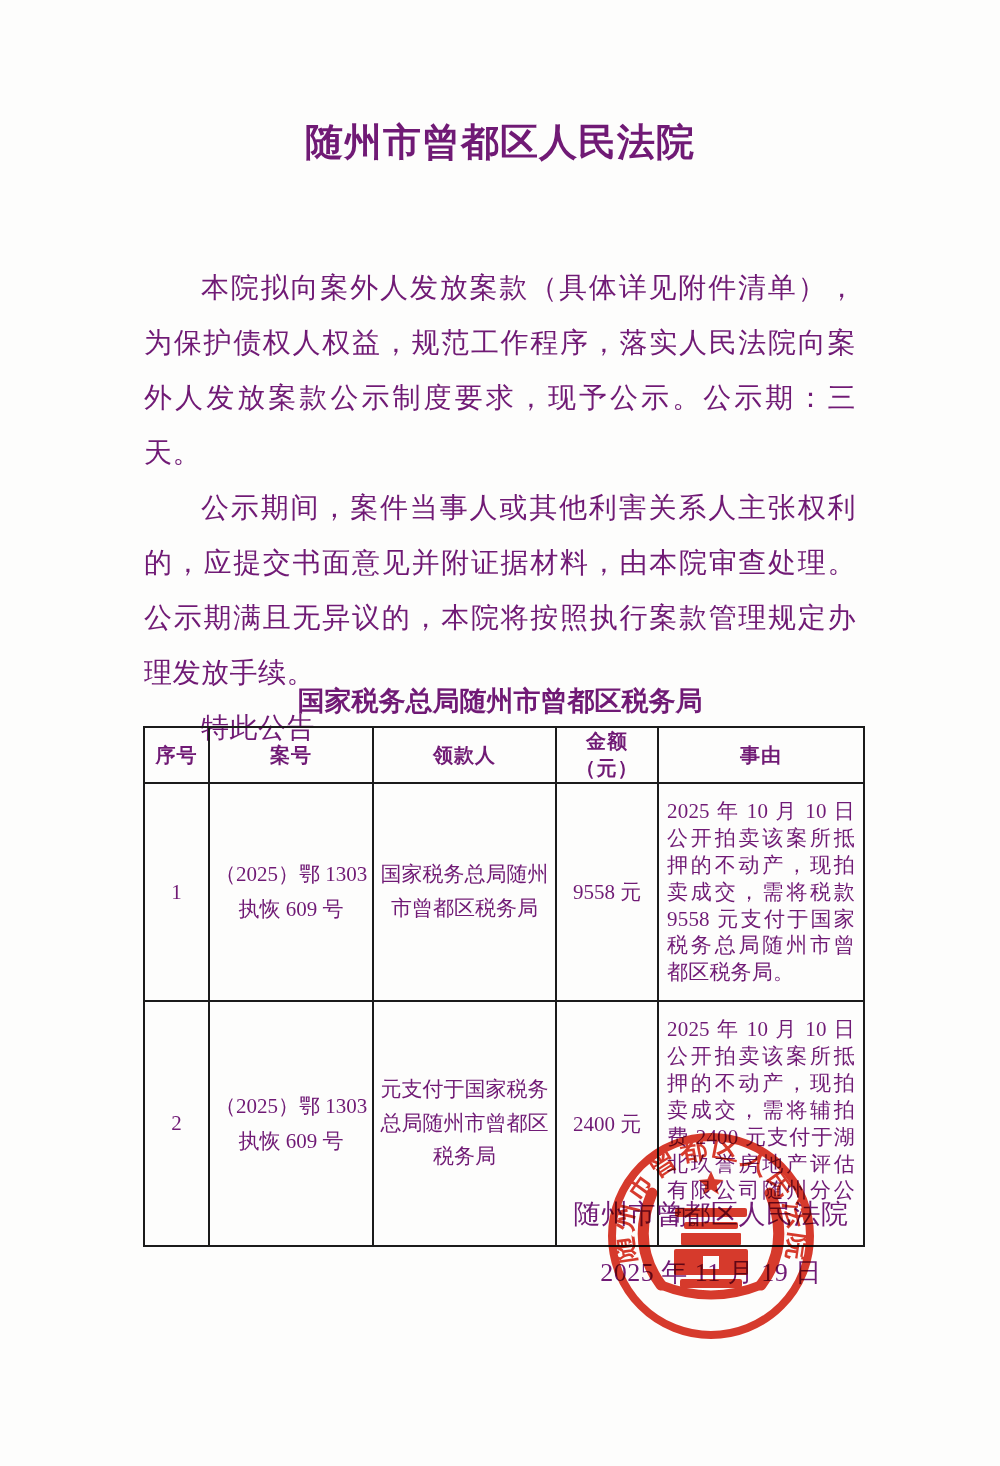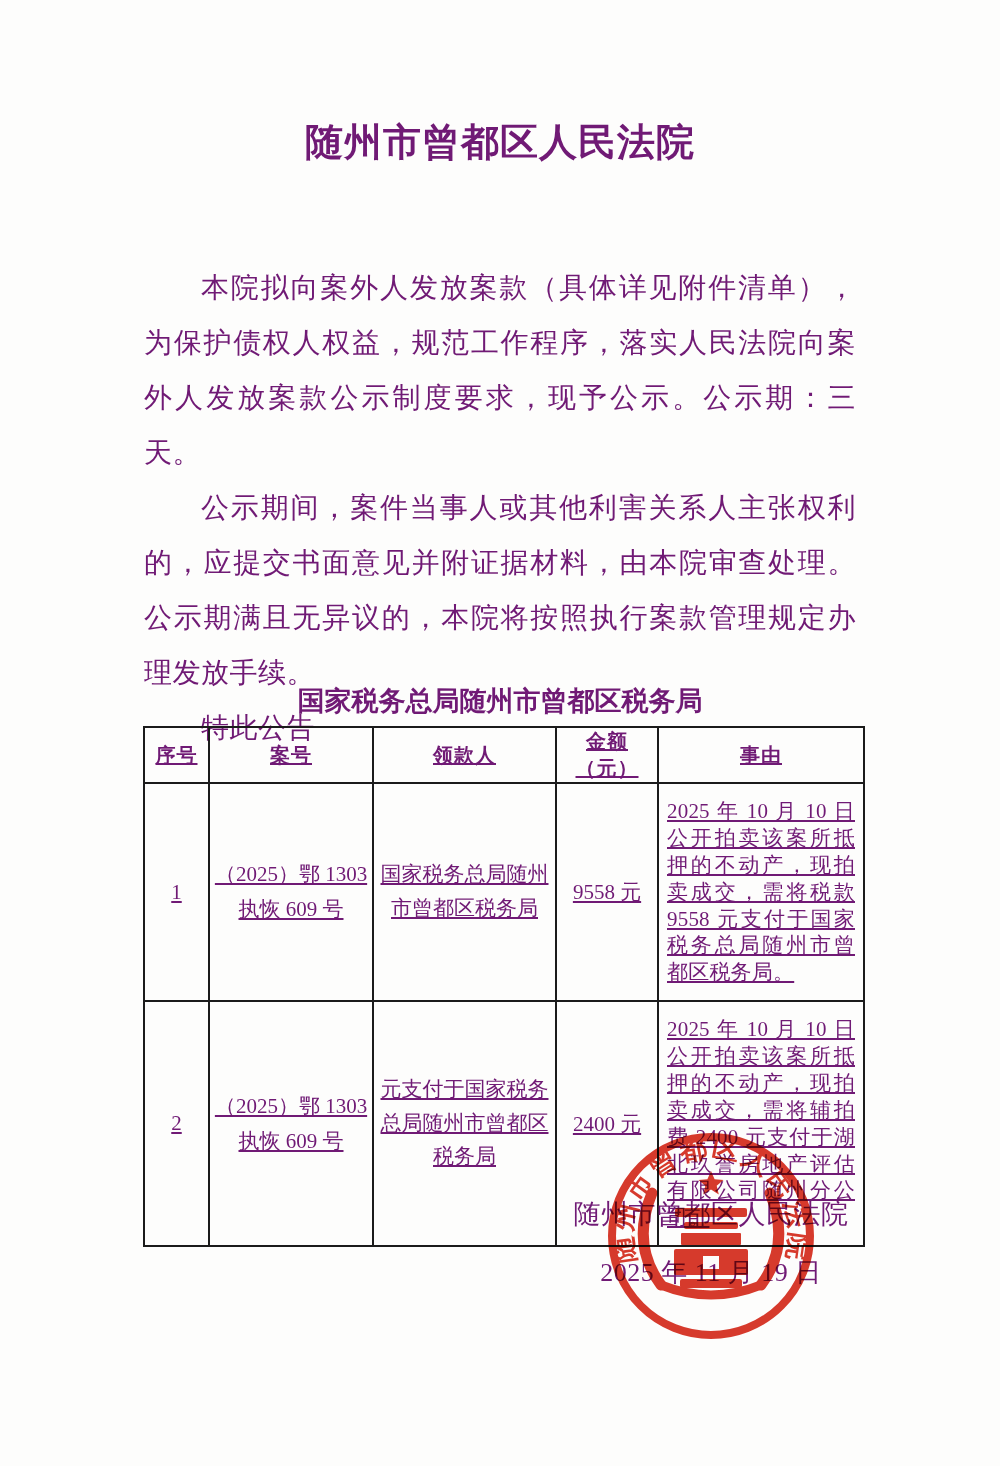--- a/index.html
+++ b/index.html
@@ -47,21 +47,20 @@
   }
 
   
   .fund-table {
     position: absolute;
     top: 726px; left: 143px;
     border-collapse: collapse;
     table-layout: fixed;
     width: 720px;
     font-size: 21px;
-    text-decoration: underline;
   }
   .fund-table th, .fund-table td {
     border: 2px solid #1b1b1b;
     padding: 0;
     vertical-align: middle;
     overflow: hidden;
   }
   .fund-table th {
     font-size: 20px;
     font-weight: 700;

